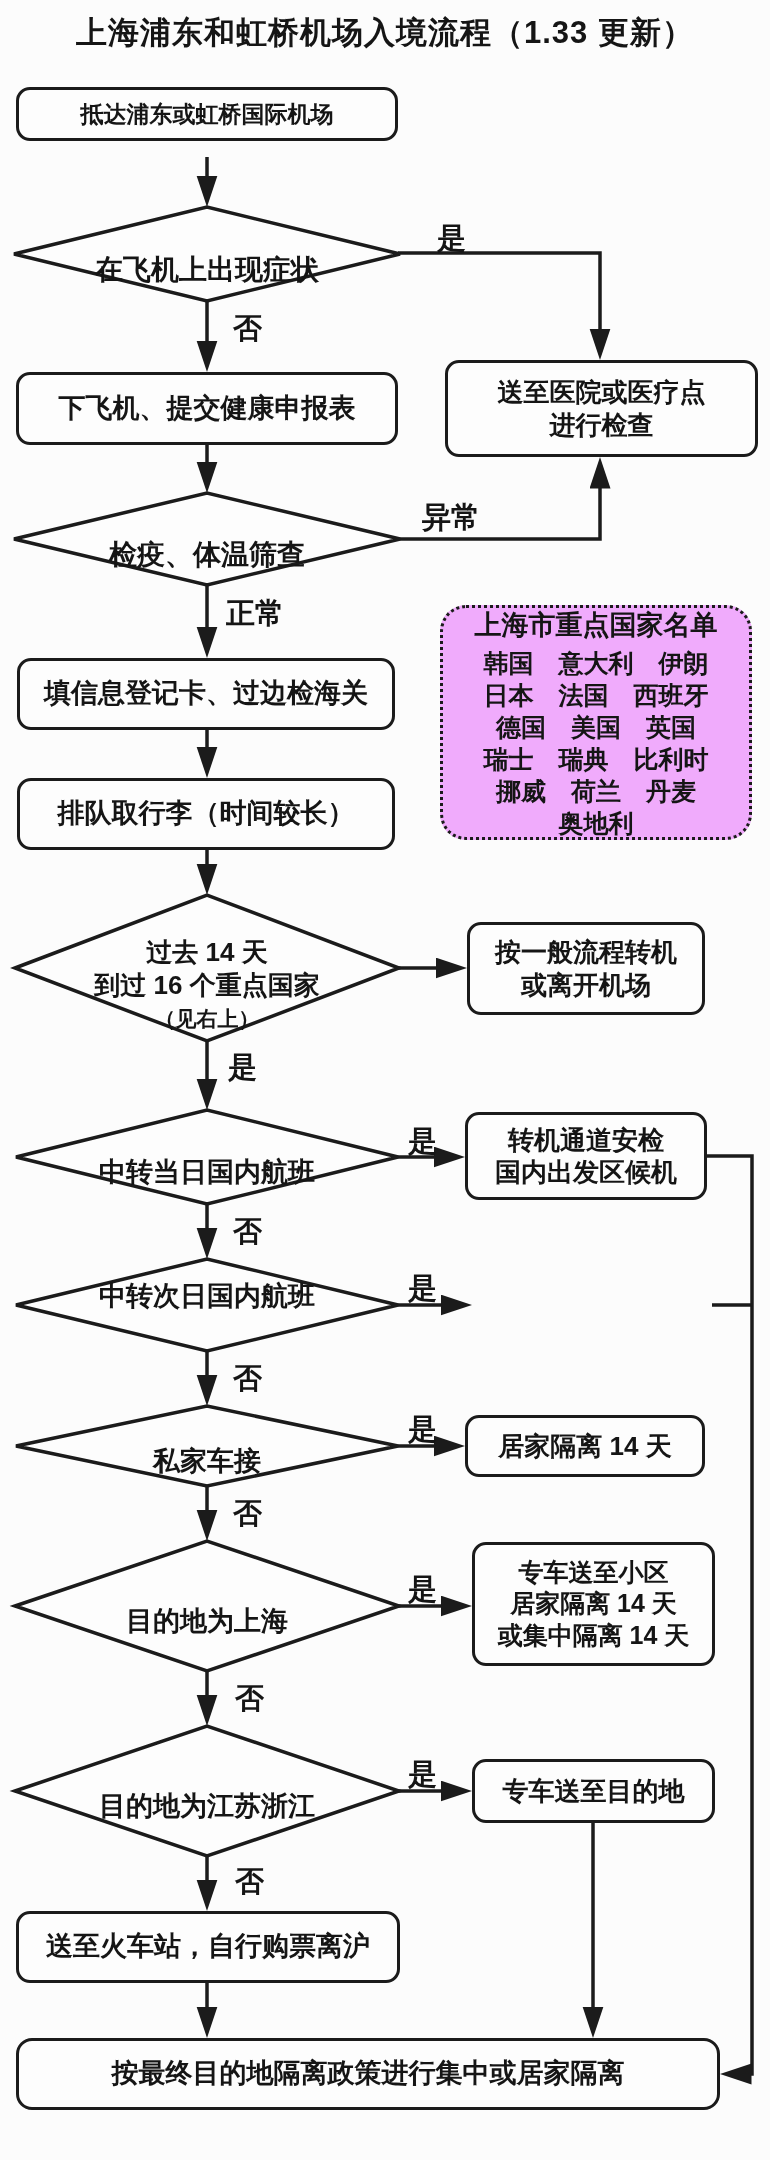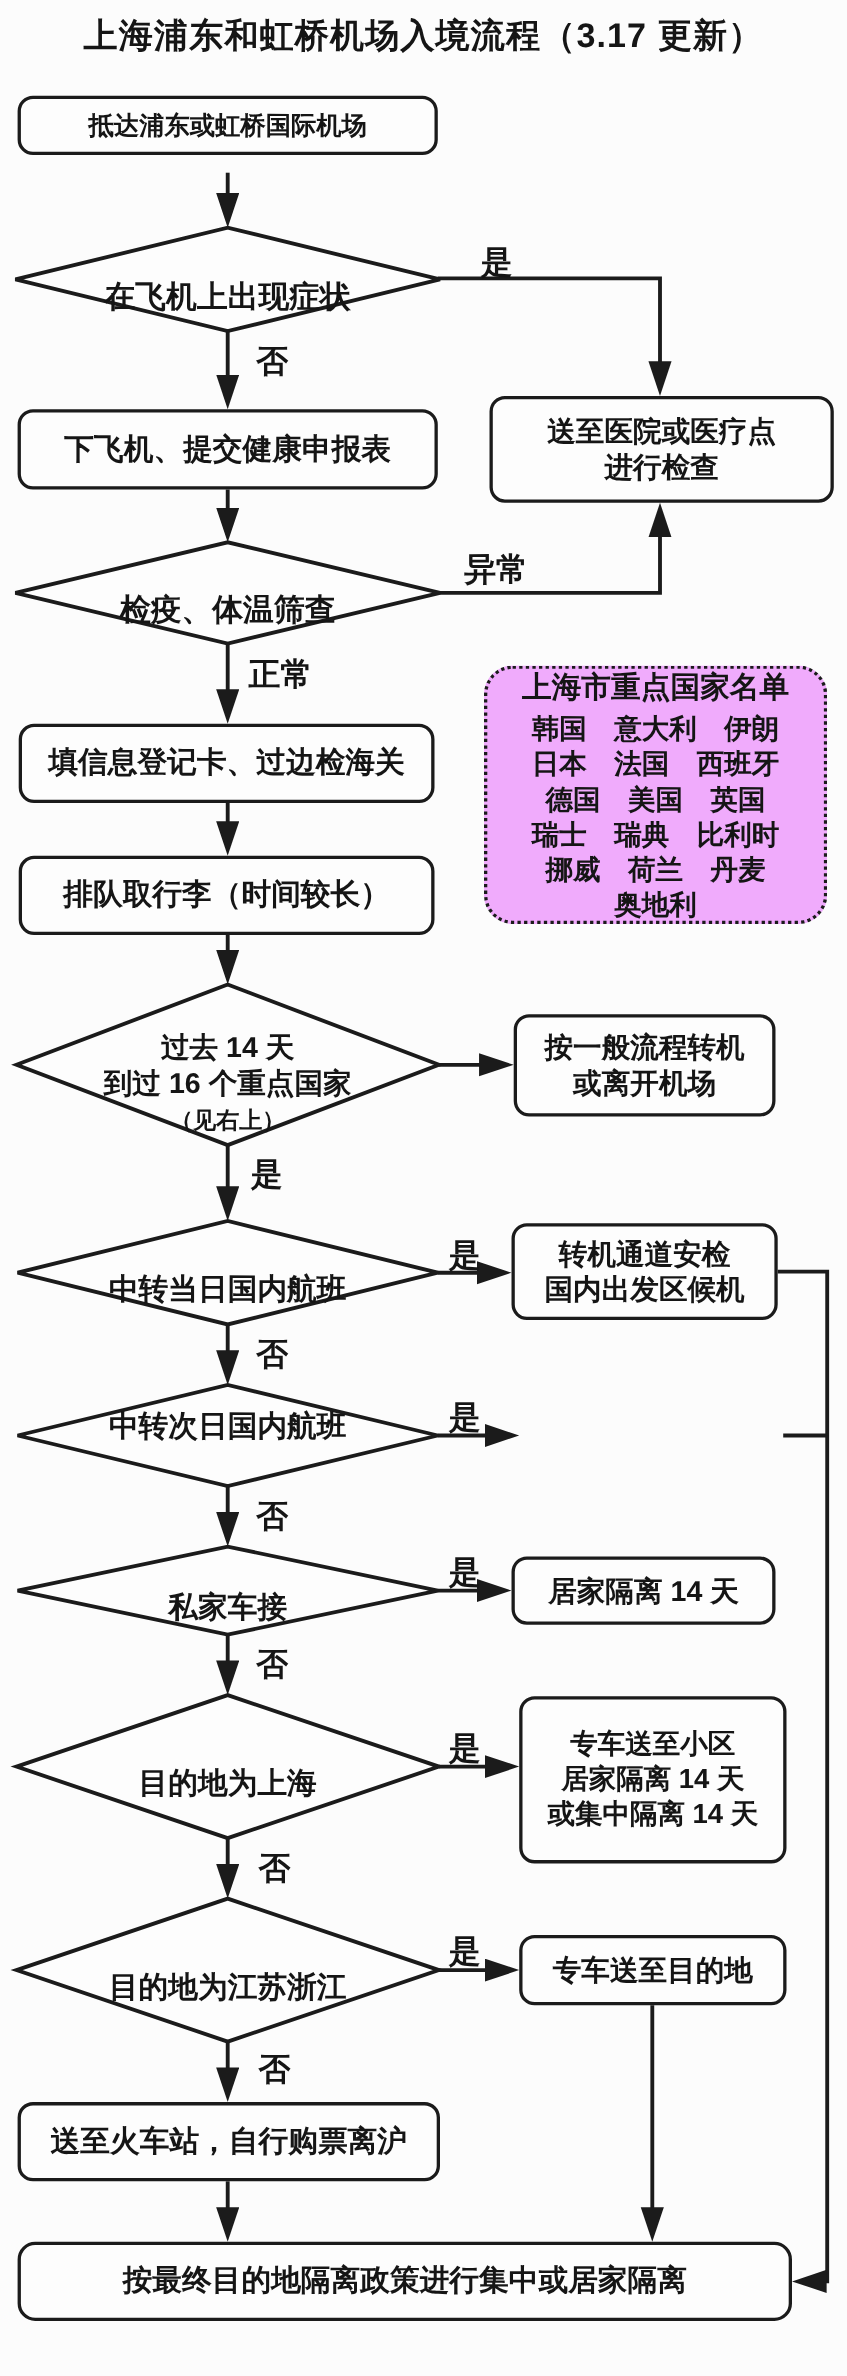--- a/index.html
+++ b/index.html
@@ -74,21 +74,21 @@
       <polygon points="14,539 207,493 400,539 207,585"></polygon>
       <polygon points="15,968 207,895 399,968 207,1041"></polygon>
       <polygon points="16,1157 207,1110 398,1157 207,1204"></polygon>
       <polygon points="16,1305 207,1259 398,1305 207,1351"></polygon>
       <polygon points="16,1446 207,1406 398,1446 207,1486"></polygon>
       <polygon points="15,1606 207,1541 399,1606 207,1671"></polygon>
       <polygon points="15,1791 207,1726 399,1791 207,1856"></polygon>
     </g>
   </svg>
 
-  <div class="title">上海浦东和虹桥机场入境流程（3.17 更新）</div>
+  <div class="title">上海浦东和虹桥机场入境流程（1.33 更新）</div>
 
   <div class="box" style="left:16px;top:87px;width:382px;height:54px;font-size:23px">
     <span>抵达浦东或虹桥国际机场</span>
   </div>
 
   <div class="box" style="left:445px;top:360px;width:313px;height:97px;font-size:26px">
     <span>送至医院或医疗点
 进行检查</span>
   </div>
 
@@ -112,21 +112,21 @@
   <div class="box" style="left:465px;top:1112px;width:242px;height:88px;font-size:26px">
     <span>转机通道安检
 国内出发区候机</span>
   </div>
 
 
   <div class="box" style="left:465px;top:1415px;width:240px;height:62px;font-size:26px">
     <span>居家隔离 14 天</span>
   </div>
 
-  <div class="box" style="left:472px;top:1542px;width:243px;height:152px;font-size:25px">
+  <div class="box" style="left:472px;top:1542px;width:243px;height:124px;font-size:25px">
     <span>专车送至小区
 居家隔离 14 天
 或集中隔离 14 天</span>
   </div>
 
   <div class="box" style="left:472px;top:1759px;width:243px;height:64px;font-size:26px">
     <span>专车送至目的地</span>
   </div>
 
   <div class="box" style="left:16px;top:1911px;width:384px;height:72px;font-size:27px">

